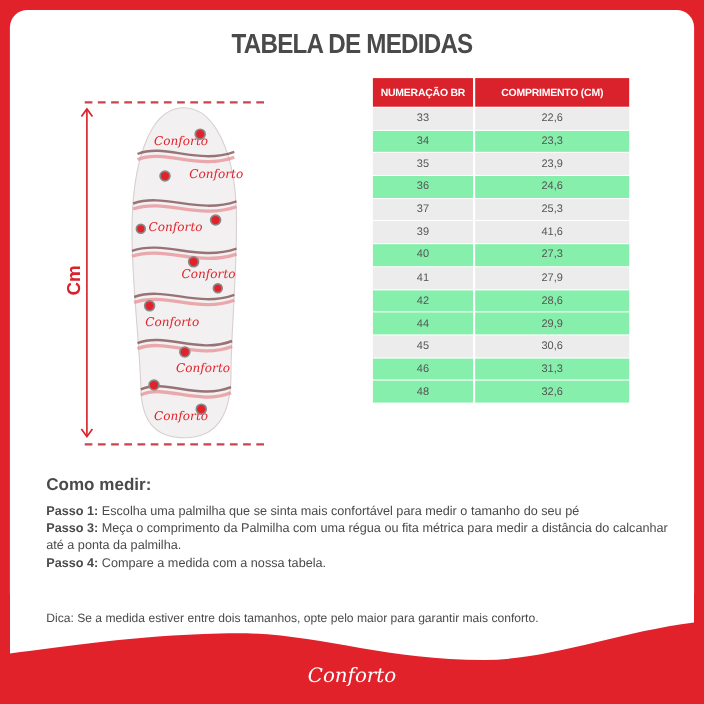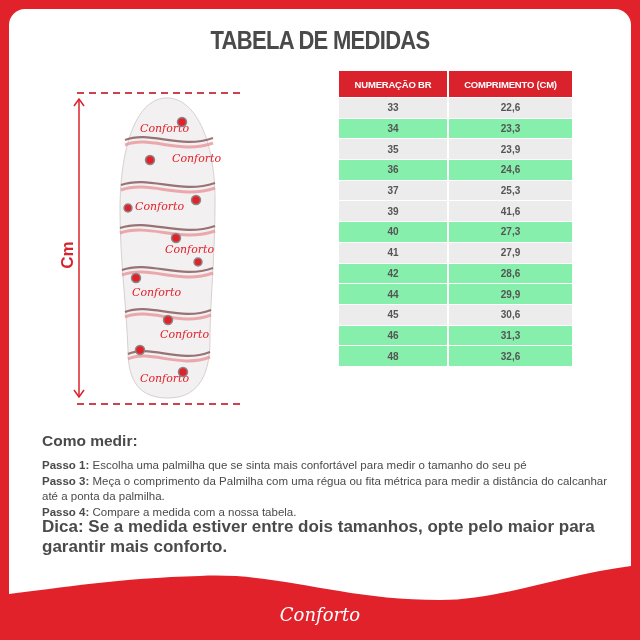--- a/index.html
+++ b/index.html
@@ -2,31 +2,31 @@
 <html><head>
 <meta charset="utf-8">
 <style>
   html, body { margin: 0; padding: 0; }
   body { width: 640px; height: 640px; position: relative; overflow: hidden; background: #e2222b; font-family: "Liberation Sans", sans-serif; }
   .panel { position: absolute; left: 9px; top: 9px; width: 622px; height: 600px; background: #ffffff; border-radius: 16px 16px 0 0; }
   .wave { position: absolute; left: 0; top: 540px; width: 640px; height: 100px; }
   .title { position: absolute; left: 0; width: 640px; top: 26px; text-align: center; font-size: 25px; font-weight: bold; color: #4a4a4a; letter-spacing: -0.8px; transform: scaleX(0.88); transform-origin: center; }
   .table { position: absolute; left: 339px; top: 70px; width: 237px; border-collapse: separate; border-spacing: 2px 1px; margin-left: -2px; }
   .table th { background: #d9222b; color: #ffffff; font-size: 9.5px; font-weight: bold; height: 26px; padding: 0; text-align: center; letter-spacing: -0.2px; }
-  .table td { font-size: 10px; font-weight: bold; color: #555555; text-align: center; height: 19.7px; padding: 0; }
+  .table td { font-size: 10px; font-weight: normal; color: #555555; text-align: center; height: 19.7px; padding: 0; }
   .table tr.odd td { background: #ececec; }
   .table tr.even td { background: #86efac; }
-  .table th.c1, .table td.c1 { width: 108px; }
+  .table th.c1, .table td.c1 { width: 91px; }
   .insole-area { position: absolute; left: 0; top: 0; }
   .cm-label { position: absolute; left: 54px; top: 245px; transform: rotate(-90deg); transform-origin: center; color: #d9222b; font-weight: bold; font-size: 17px; }
   .how { position: absolute; left: 42px; top: 432px; width: 580px; color: #4a4a4a; }
   .how h2 { margin: 0 0 8px 0; font-size: 15.5px; font-weight: bold; color: #4a4a4a; }
   .how p { margin: 0; font-size: 11.5px; line-height: 15.6px; }
   .how b { font-weight: bold; }
-  .tip { position: absolute; left: 42px; top: 517px; font-size: 17px; font-weight: bold; color: #4a4a4a; }
+  .tip { position: absolute; left: 42px; top: 556px; font-size: 11px; font-weight: normal; color: #4a4a4a; }
   .logo { position: absolute; left: 0; width: 640px; top: 604px; text-align: center; color: #ffffff; font-family: "DejaVu Serif", serif; font-style: italic; font-size: 18px; }
 </style>
 </head>
 <body>
 
 <div class="panel"></div>
 
 <svg class="wave" viewBox="0 540 640 100" width="640" height="100">
   <path d="M0,540 L0,640 L640,640 L640,540 L631,540 L631,566 C560,575 500,600 440,600 C340,600 280,572 200,576 C120,578 60,588 9,594 L9,540 Z" fill="#e2222b"></path>
 </svg>

